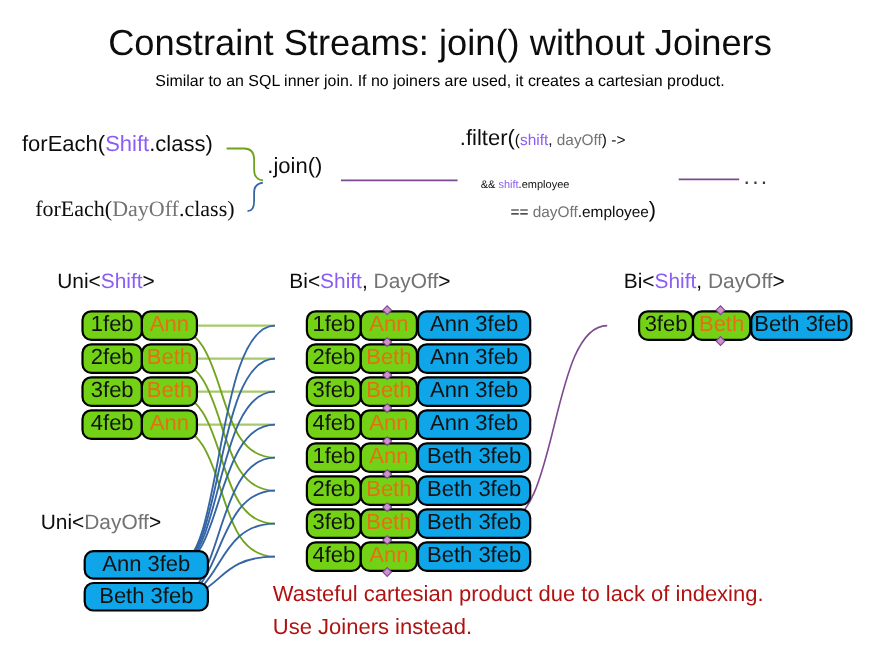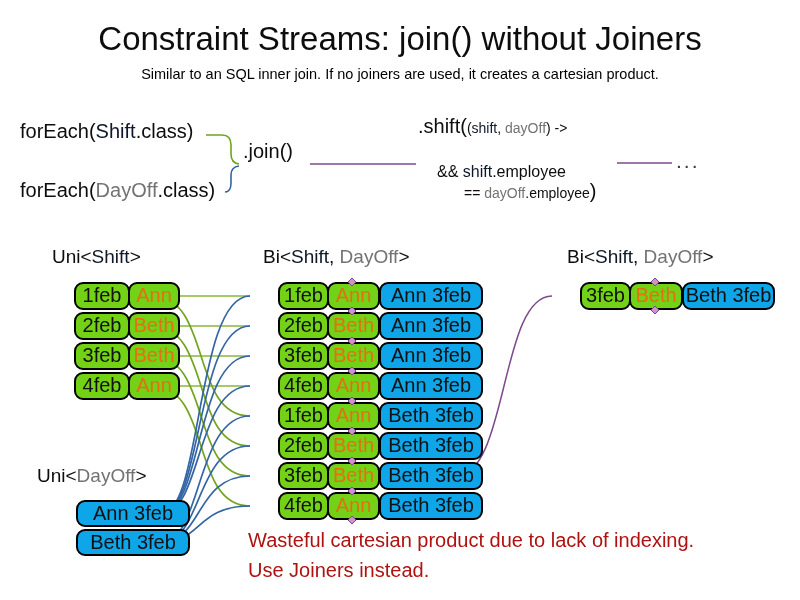--- a/index.html
+++ b/index.html
@@ -5,21 +5,21 @@
   html,body{margin:0;padding:0;background:#fff;}
   .canvas{position:relative;width:800px;height:600px;background:#ffffff;overflow:hidden;
           font-family:"Liberation Sans",sans-serif;color:#111;border-radius:10px;}
   .abs{position:absolute;white-space:nowrap;}
   svg.layer{position:absolute;left:0;top:0;width:800px;height:600px;}
   #lines{z-index:0;} #diamonds{z-index:3;}
   .title{left:0;right:0;top:20px;text-align:center;font-size:33px;color:#0d0d0d;z-index:1;}
   .subtitle{left:0;right:0;top:66px;text-align:center;font-size:14.5px;color:#000000;z-index:1;}
   .code{font-size:20px;color:#0d0d0d;z-index:1;}
   .code .sm{font-size:14px;}
-  .green-t{color:#0f172a;}
+  .green-t{color:#8b5cf6;}
   .blue-t{color:#737373;}
   .hdr{font-size:19px;color:#0d0d0d;z-index:1;}
   .row{position:absolute;z-index:2;padding-left:28px;}
   .cell{display:inline-block;box-sizing:border-box;height:28px;border:2px solid #000;
         border-radius:9px;font-size:20px;line-height:23px;text-align:center;vertical-align:top;}
   .g{background:#73D216;}
   .b{background:#0ea5e9;}
   .nm{color:#E66E14;margin-left:-2px;}
   .dj{margin-left:-1px;}
   .warn{font-size:20px;color:#B01111;z-index:1;}
@@ -60,28 +60,28 @@
     <path d="M162,542 C202,542 196,506 250,506" fill="none" stroke="#3465A4" stroke-width="1.7"></path>
 
     <path d="M456,476 C508,476 500,296 552,296" fill="none" stroke="#7D4A8D" stroke-width="1.5"></path>
   </svg>
 
   <div class="abs title">Constraint Streams: join() without Joiners</div>
   <div class="abs subtitle">Similar to an SQL inner join. If no joiners are used, it creates a cartesian product.</div>
 
   <div class="abs code" style="left:20px;top:120px;"><span>forEach(</span><span class="green-t">Shift</span><span>.class)</span></div>
 
-  <div class="abs code" style="left:20px;top:179px;"><span>forEach(</span><span class="blue-t">DayOff</span><span>.class)</span></div>
+  <div class="abs code" style="left:32px;top:179px;font-family:Liberation Serif, serif;"><span>forEach(</span><span class="blue-t">DayOff</span><span>.class)</span></div>
 
   <div class="abs code" style="left:243px;top:140px;">.join()</div>
 
-  <div class="abs code" style="left:418px;top:115px;"><span>.shift(</span><span class="sm">(</span><span class="sm green-t">shift</span><span class="sm">, </span><span class="sm blue-t">dayOff</span><span class="sm">) -&gt;</span></div>
+  <div class="abs code" style="left:418px;top:115px;"><span>.filter(</span><span class="sm">(</span><span class="sm green-t">shift</span><span class="sm">, </span><span class="sm blue-t">dayOff</span><span class="sm">) -&gt;</span></div>
 
 
-  <div class="abs code sm" style="left:437px;top:163px;font-size:16px;"><span>&amp;&amp; </span><span class="green-t">shift</span><span>.employee</span></div>
+  <div class="abs code sm" style="left:437px;top:163px;font-size:10px;"><span>&amp;&amp; </span><span class="green-t">shift</span><span>.employee</span></div>
 
   <div class="abs code" style="left:464px;top:180px;font-size:14px;"><span>== </span><span class="blue-t">dayOff</span><span>.employee</span><span style="font-size:20px;">)</span></div>
 
   <div class="abs dots" style="left:676px;top:149px;">...</div>
 
   <div class="abs hdr" style="left:52px;top:246px;"><span>Uni&lt;</span><span class="green-t">Shift</span><span>&gt;</span></div>
 
   <div class="abs hdr" style="left:263px;top:246px;"><span>Bi&lt;</span><span class="green-t">Shift</span><span>, </span><span class="blue-t">DayOff</span><span>&gt;</span></div>
 
   <div class="abs hdr" style="left:567px;top:246px;"><span>Bi&lt;</span><span class="green-t">Shift</span><span>, </span><span class="blue-t">DayOff</span><span>&gt;</span></div>

